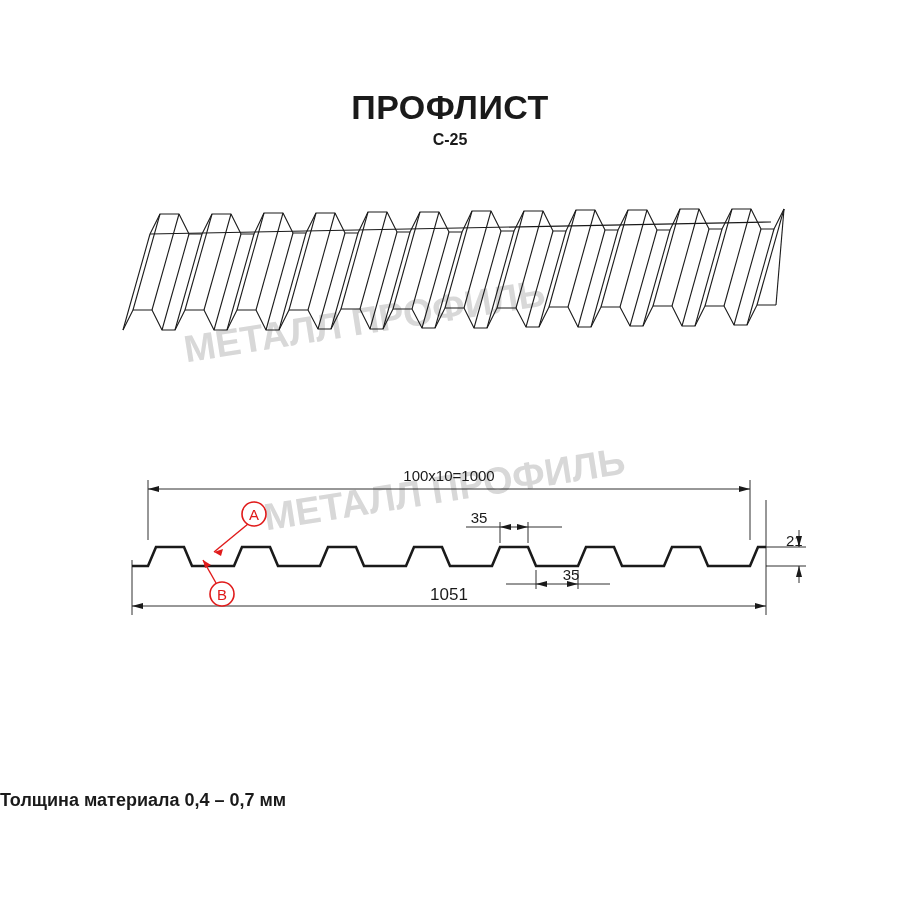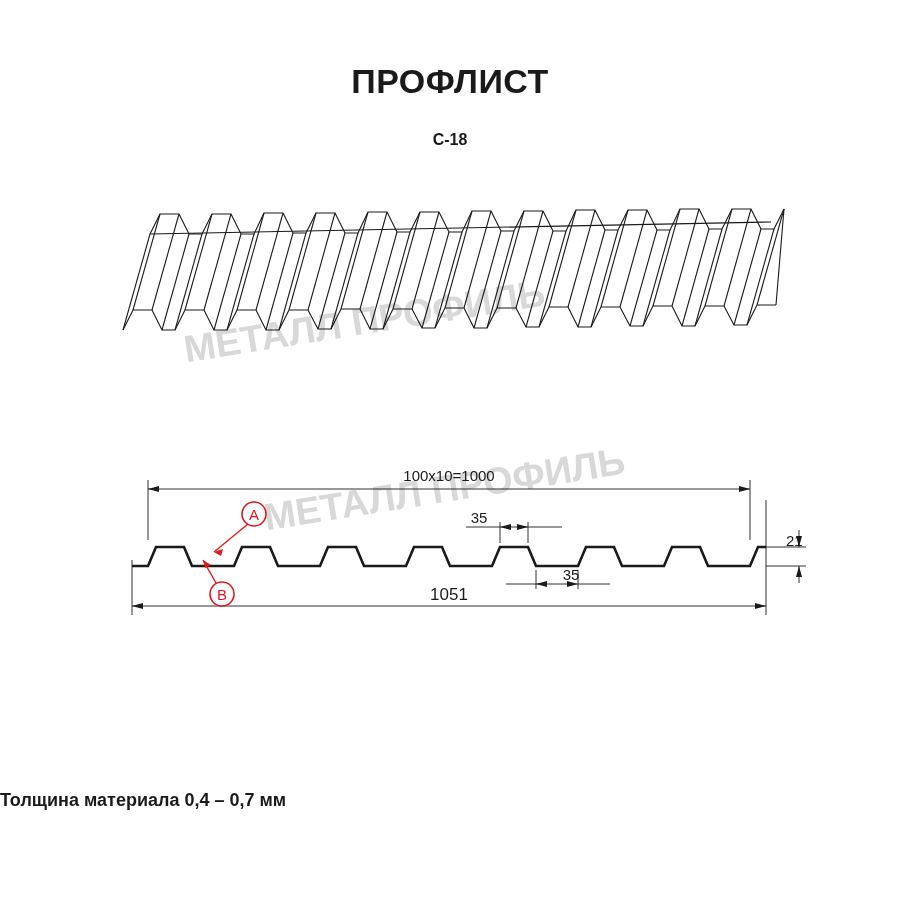--- a/index.html
+++ b/index.html
@@ -15,21 +15,21 @@
     position: relative;
     overflow: hidden;
   }
   .page {
     position: relative;
     width: 900px;
     height: 900px;
   }
   .title {
     position: absolute;
-    top: 62px;
+    top: 88px;
     left: 0;
     width: 900px;
     text-align: center;
     font-size: 34px;
     font-weight: bold;
     letter-spacing: 0.5px;
   }
   .subtitle {
     position: absolute;
     top: 131px;
@@ -72,21 +72,21 @@
     font-size: 38px;
     transform: rotate(-9deg);
   }
 </style>
 </head>
 <body>
 
 <div class="page">
 
   <div class="title">ПРОФЛИСТ</div>
-  <div class="subtitle">С-18</div>
+  <div class="subtitle">С-25</div>
 
   <div class="wm wm1">МЕТАЛЛ ПРОФИЛЬ</div>
   <div class="wm wm2">МЕТАЛЛ ПРОФИЛЬ</div>
 
   <svg class="svg-layer" width="900" height="900" viewBox="0 0 900 900">
 
     <g fill="none" stroke="#1a1a1a" stroke-width="1.1" stroke-linejoin="round">
 
       <path d="M150 234 L771 222"></path>
 

